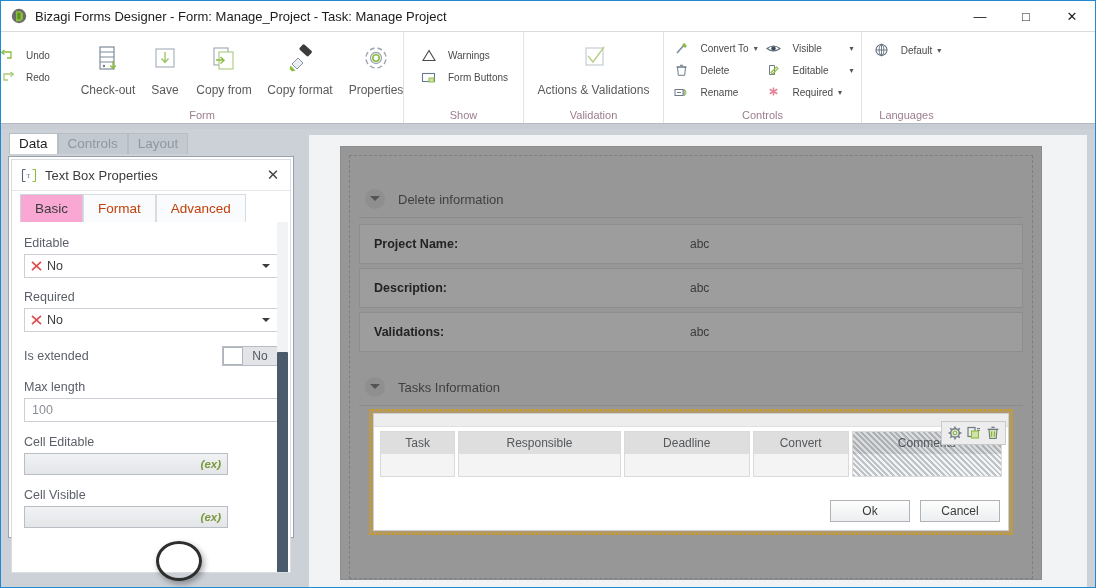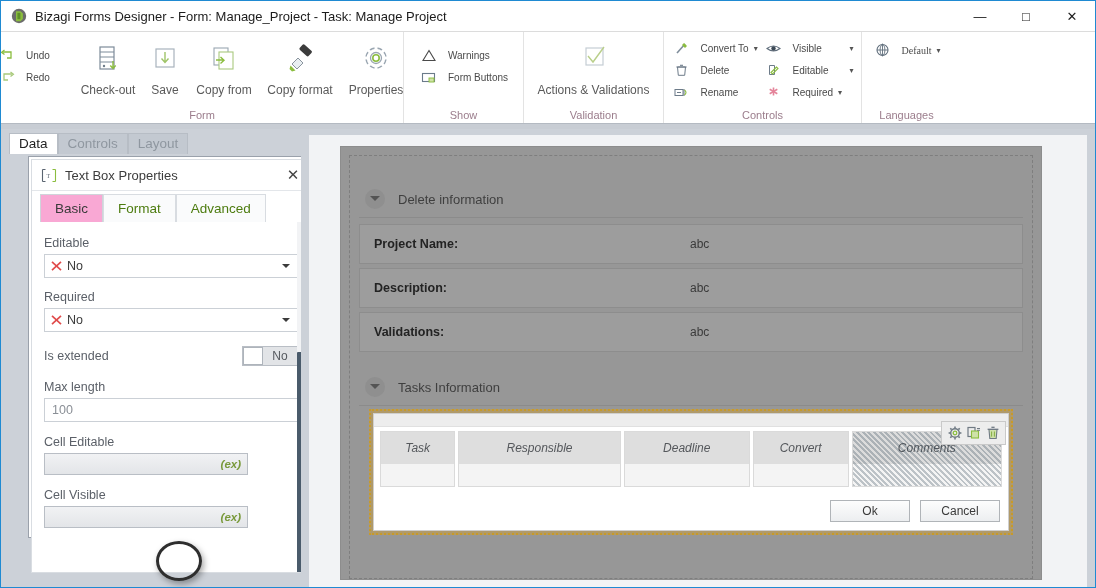--- a/index.html
+++ b/index.html
@@ -47,33 +47,33 @@
                  background:#c8cdd4;border-top:1px solid #b4bac2;}
 
   
   .leftpanel{position:absolute;left:0;top:128px;width:300px;height:458px;background:#ccd1d8;}
   .lp-tabs{position:absolute;left:8px;top:4px;display:flex;align-items:flex-end;}
   .lp-tab{height:20px;line-height:20px;padding:0 9px;font-size:13.5px;color:#8f97a0;
           background:#c3c9d1;border:1px solid #b7bdc5;border-bottom:none;margin-right:0px;}
   .lp-tab.active{background:#fff;color:#222;border-color:#b7bdc5;position:relative;z-index:3;}
 
   .lp-card{position:absolute;left:7px;top:27px;width:286px;height:382px;background:#fff;
-           border:1px solid #9aa1ab;box-sizing:border-box;margin-left:20px;}
+           border:1px solid #9aa1ab;box-sizing:border-box;}
   .lp-card-inner{position:absolute;left:2px;top:2px;width:280px;height:414px;background:#fff;
                  border:1px solid #d9dde2;box-sizing:border-box;overflow:hidden;}
   .lp-header{position:relative;height:30px;display:flex;align-items:center;
              border-bottom:1px solid #e3e6ea;}
   .lp-header .tico{width:16px;height:15px;margin-left:9px;flex:none;}
   .lp-header .ttl{margin-left:8px;font-size:13px;color:#3c3c3c;}
   .lp-close{position:absolute;right:7px;top:5px;width:20px;height:20px;
             display:flex;align-items:center;justify-content:center;color:#444;font-size:15px;}
 
   .bf-tabs{position:relative;height:32px;display:flex;align-items:flex-end;
            padding-left:8px;background:#fff;border-bottom:1px solid #cfd4da;box-sizing:border-box;}
-  .bf-tab{height:27px;line-height:27px;padding:0 14px;font-size:13.5px;color:#4d7c0f;
+  .bf-tab{height:27px;line-height:27px;padding:0 14px;font-size:13.5px;color:#c2410c;
           background:#fafbfc;border:1px solid #d8dce1;border-bottom:none;}
   .bf-tab.active{background:#f9a8d4;color:#3a3a3a;border-color:#cfd4da;position:relative;z-index:2;
                  box-shadow:0 1px 0 0 #fff;}
 
   .fields{position:absolute;left:0;top:62px;width:278px;height:350px;overflow:hidden;background:#fff;}
   .field{position:relative;padding:0 12px;}
   .fld-label{font-size:12.5px;color:#5b6068;margin-bottom:4px;}
   .combo{position:relative;height:24px;border:1px solid #cbd0d6;background:#fff;
          display:flex;align-items:center;box-sizing:border-box;}
   .combo .vico{width:22px;display:flex;align-items:center;justify-content:center;flex:none;}
@@ -121,22 +121,22 @@
   .frow .flab{margin-left:14px;font-size:12.5px;font-weight:bold;color:#232323;}
   .frow .fval{position:absolute;left:330px;font-size:12px;color:#3a3a3a;}
 
   
   .gridwrap{position:absolute;left:10px;right:10px;top:40px;border:2px dotted #c79a2a;
             padding:2px;box-sizing:border-box;background:#b09a6a;}
   .grid{background:#fff;border:1px solid #cfcfcf;box-sizing:border-box;height:118px;position:relative;}
   .grid-head{position:relative;height:12px;background:#ededed;border-bottom:1px solid #e0e0e0;}
   .grid-cols{position:relative;display:flex;padding:4px 6px 0 6px;}
   .gcol{border:1px solid #dadada;background:#fff;box-sizing:border-box;margin-right:3px;}
-  .gcol .ghead{height:32px;background:#dedede;display:flex;align-items:center;justify-content:center;
-               font-size:12px;color:#55585c;font-style:italic;}
+  .gcol .ghead{height:22px;background:#dedede;display:flex;align-items:center;justify-content:center;
+               font-size:12px;color:#55585c;}
   .gcol .gcell{height:22px;background:#f4f4f4;}
   .gcol.sel{position:relative;}
   .gcol.sel:after{content:"";position:absolute;left:0;top:0;right:0;bottom:0;
      background:repeating-linear-gradient(45deg,rgba(60,80,95,.30) 0 2px,rgba(255,255,255,0) 2px 4px);
      pointer-events:none;}
   .gcol.sel .ghead{background:#dcdcdc;}
   .gtools{position:absolute;right:2px;top:-6px;height:22px;background:#ededed;
           border:1px solid #c9c9c9;display:flex;align-items:center;padding:0 3px;z-index:5;}
   .gtool{width:19px;height:18px;display:flex;align-items:center;justify-content:center;}
   .grid-btns{position:absolute;right:8px;bottom:8px;display:flex;}
@@ -370,21 +370,21 @@
               </span>
               <span class="lbl">Required</span>
               <span class="caret">▾</span>
             </div>
           </div>
         </div>
         <div class="rgroup-label">Controls</div>
       </div>
 
       <div class="rgroup" style="width:90px;">
-        <div class="rgroup-body" style="padding-top:4px;font-family:Liberation Serif, serif;">
+        <div class="rgroup-body" style="padding-top:4px;">
           <div class="small-col">
             <div class="small-btn">
               <span class="ico">
                 <svg width="15" height="14" viewBox="0 0 15 14">
                   <circle cx="7.5" cy="7" r="5.5" fill="none" stroke="#5f6d7b" stroke-width="1.1"></circle>
                   <ellipse cx="7.5" cy="7" rx="2.4" ry="5.5" fill="none" stroke="#5f6d7b" stroke-width="0.9"></ellipse>
                   <line x1="2" y1="7" x2="13" y2="7" stroke="#5f6d7b" stroke-width="0.9"></line>
                   <line x1="7.5" y1="0.6" x2="7.5" y2="13.4" stroke="#5f6d7b" stroke-width="0.9"></line>
                 </svg>
               </span>

